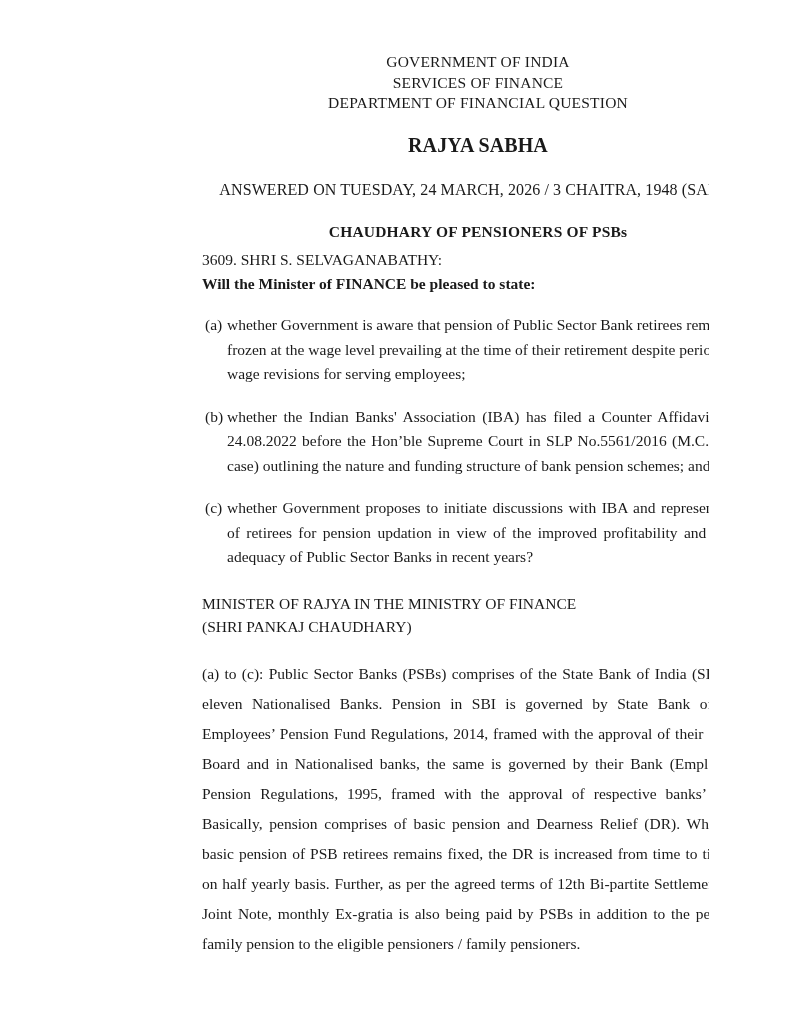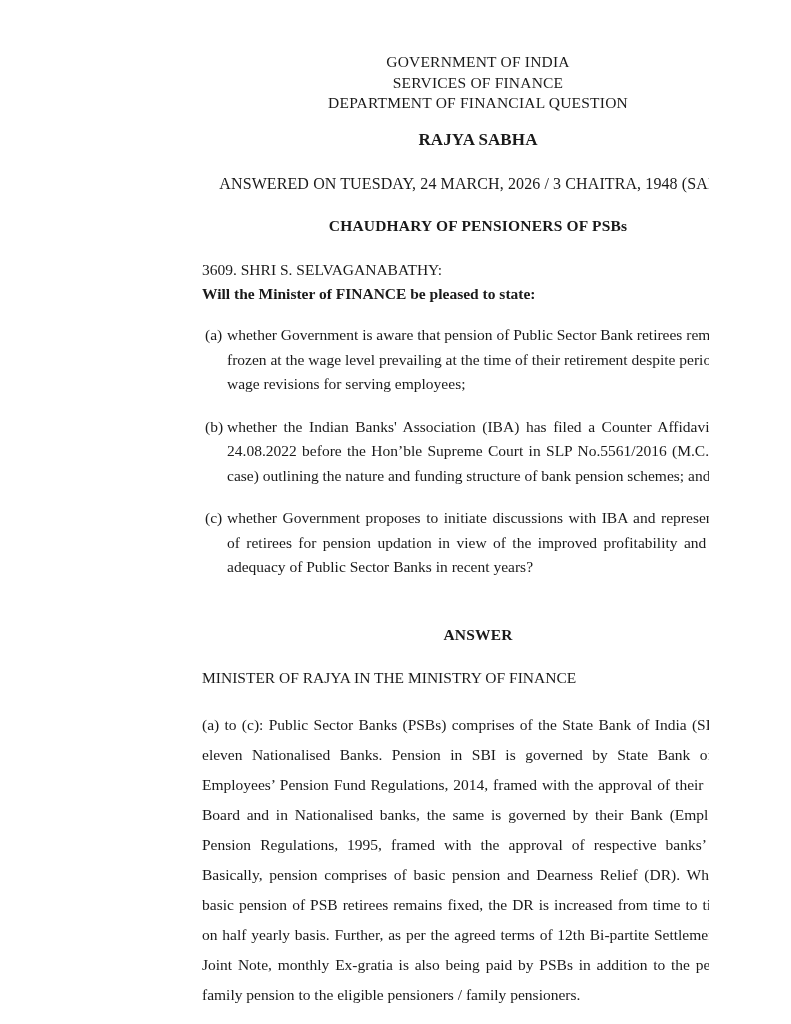--- a/index.html
+++ b/index.html
@@ -34,23 +34,23 @@
     margin-top: 52px;
     font-size: 15.5px;
     line-height: 20.5px;
     letter-spacing: 0.2px;
   }
   .masthead div { white-space: nowrap; }
 
   .house-block {
     text-align: center;
     font-weight: bold;
-    font-size: 17px;
+    font-size: 20px;
     line-height: 21.5px;
-    margin-top: 15px;
+    margin-top: 21px;
     letter-spacing: 0.1px;
   }
 
   .answered-on {
     text-align: center;
     font-size: 16px;
     margin-top: 25px;
     letter-spacing: 0.1px;
   }
 
@@ -58,21 +58,21 @@
     text-align: center;
     font-weight: bold;
     font-size: 15.5px;
     margin-top: 24px;
     letter-spacing: 0.2px;
   }
 
   
   .qnum {
     font-size: 15.5px;
-    margin-top: 26px;
+    margin-top: 10px;
   }
   .preamble {
     font-size: 15.5px;
     margin-top: 6px;
     font-weight: bold;
   }
 
   .parts {
     margin-top: 20px;
   }
@@ -153,22 +153,22 @@
         <span>whether the Indian Banks' Association (IBA) has filed a Counter Affidavit dated 24.08.2022 before the Hon’ble Supreme Court in SLP No.5561/2016 (M.C. Singla case) outlining the nature and funding structure of bank pension schemes; and</span>
       </div>
 
       <div class="part">
         <span class="marker">(c)</span>
         <span>whether Government proposes to initiate discussions with IBA and representatives of retirees for pension updation in view of the improved profitability and capital adequacy of Public Sector Banks in recent years?</span>
       </div>
 
     </div>
 
-    <div class="answer-heading">ANSWER</div>
 
     <div class="minister">
       <div>MINISTER OF RAJYA IN THE MINISTRY OF FINANCE</div>
+      <div>(SHRI PANKAJ CHAUDHARY)</div>
     </div>
 
     <div class="body-para">(a) to (c): Public Sector Banks (PSBs) comprises of the State Bank of India (SBI) and eleven Nationalised Banks. Pension in SBI is governed by State Bank of India Employees’ Pension Fund Regulations, 2014, framed with the approval of their Central Board and in Nationalised banks, the same is governed by their Bank (Employees’) Pension Regulations, 1995, framed with the approval of respective banks’ board. Basically, pension comprises of basic pension and Dearness Relief (DR). While, the basic pension of PSB retirees remains fixed, the DR is increased from time to time i.e. on half yearly basis. Further, as per the agreed terms of 12th Bi-partite Settlement / 9th Joint Note, monthly Ex-gratia is also being paid by PSBs in addition to the pension / family pension to the eligible pensioners / family pensioners.</div>
 
   </div>
 </div>
 
 </body></html>

